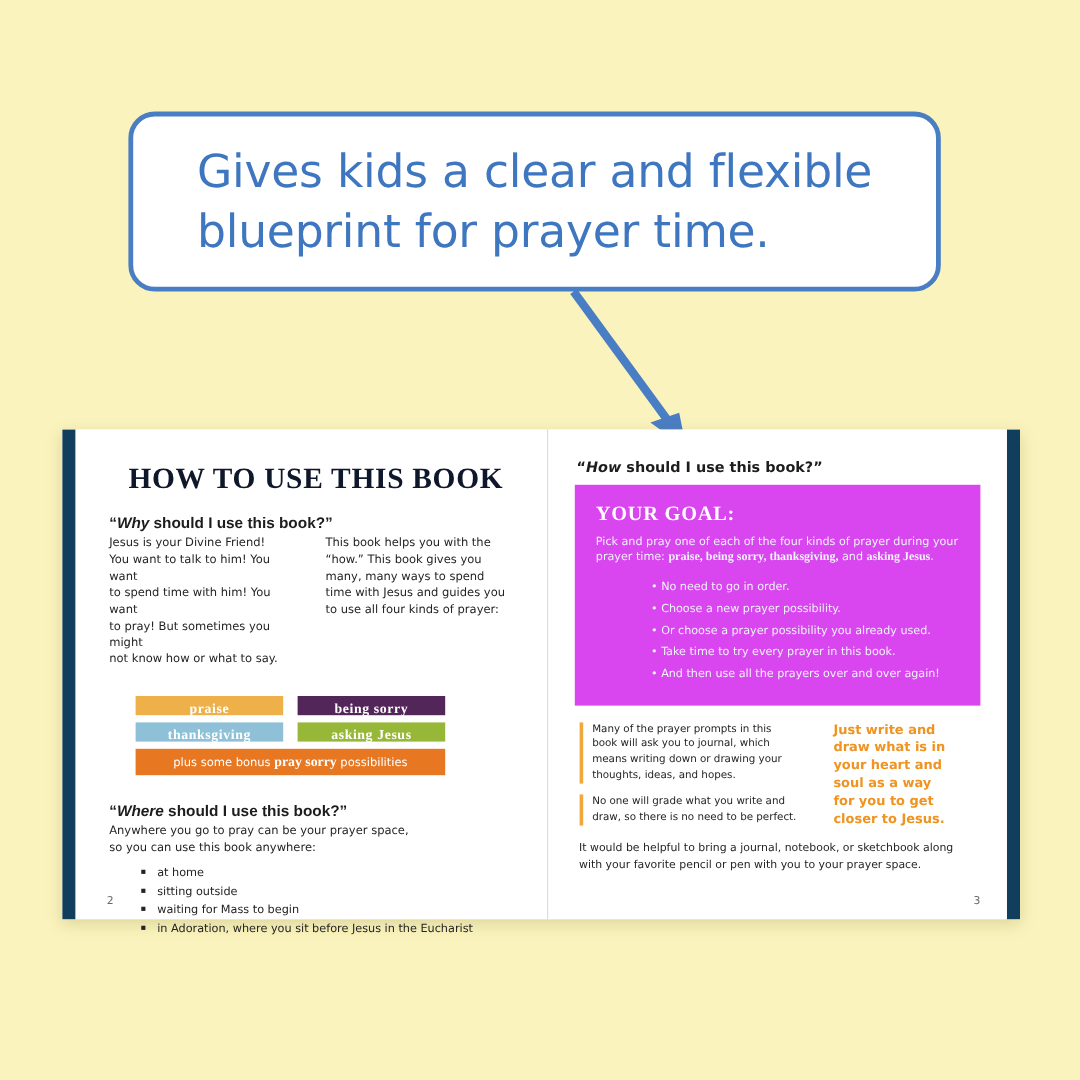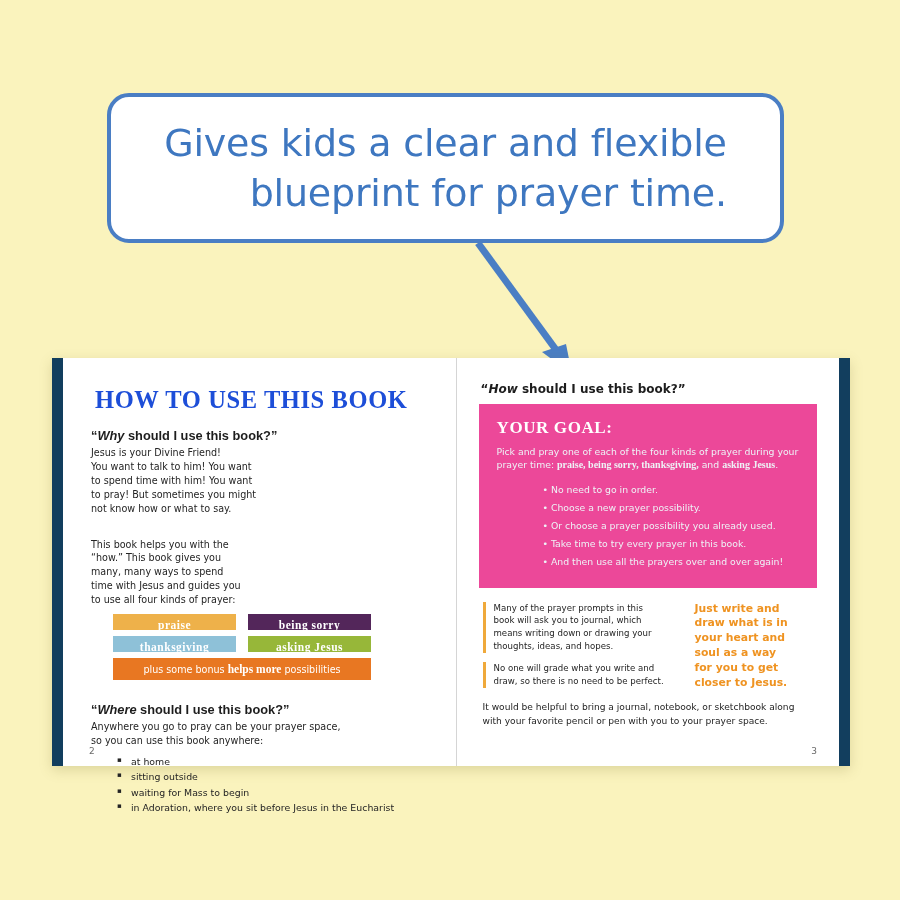--- a/index.html
+++ b/index.html
@@ -29,21 +29,21 @@
     display: flex;
     align-items: center;
     justify-content: center;
   }
   #callout-text {
     color: #3e77c0;
     font-family: "DejaVu Sans", sans-serif;
     font-size: 38px;
     font-weight: 400;
     line-height: 1.32;
-    text-align: right;
+    text-align: left;
     letter-spacing: -0.2px;
     padding: 0 24px;
     white-space: pre-line;
   }
 
   
   #callout-arrow {
     position: absolute;
     left: 450px;
     top: 232px;
@@ -77,42 +77,41 @@
   .page.left {
     border-right: 1px solid #d5d5d5;
     padding: 28px 26px 0 28px;
   }
   .page.right {
     padding: 24px 22px 0 22px;
   }
 
   
   #page-title {
-    color: #1d4ed8;
+    color: #0f172a;
     font-family: "Liberation Serif", serif;
     font-weight: bold;
     font-size: 24.5px;
     letter-spacing: 0.6px;
-    margin: 0 0 14px 4px;
+    margin: 0 0 14px 16px;
   }
   .qheading {
     color: #1d1d1d;
     font-family: Liberation Sans, sans-serif;
     font-size: 12.8px;
     font-weight: bold;
     margin: 0 0 3px 0;
   }
   .qheading em {
     font-style: italic;
   }
   .two-col {
     display: flex;
     gap: 22px;
-    margin-bottom: 7px;
-    flex-direction: column;
+    margin-bottom: 23px;
   }
   .two-col .col {
     flex: 1 1 0;
     color: #242424;
     font-family: "DejaVu Sans", sans-serif;
     font-size: 9.6px;
     line-height: 1.45;
     white-space: pre-line;
   }
 
@@ -319,21 +318,21 @@
     <div id="prayer-kinds">
       <div class="bar-row">
         <div class="kind-bar" style="background: rgb(238, 177, 74);">praise</div>
         <div class="kind-bar" style="background: rgb(83, 38, 90);">being sorry</div>
       </div>
       <div class="bar-row">
         <div class="kind-bar" style="background: rgb(142, 193, 216);">thanksgiving</div>
         <div class="kind-bar" style="background: rgb(151, 183, 57);">asking Jesus</div>
       </div>
       <div id="bonus-bar" style="background: rgb(232, 119, 34);">
-        <span>plus some bonus </span><span class="strong">helps more</span><span> possibilities</span>
+        <span>plus some bonus </span><span class="strong">pray sorry</span><span> possibilities</span>
       </div>
     </div>
 
     <div id="where-block">
       <p class="qheading"><span>“</span><em>Where</em><span> should I use this book?”</span></p>
       <div id="where-intro">Anywhere you go to pray can be your prayer space,
 so you can use this book anywhere:</div>
       <ul id="where-list">
         <li>at home</li>
         <li>sitting outside</li>
@@ -342,21 +341,21 @@
       </ul>
     </div>
 
     <div class="page-num lnum">2</div>
   </div>
 
   <div class="page right">
 
     <p id="how-heading"><span>“</span><em>How</em><span> should I use this book?”</span></p>
 
-    <div id="goal-box" style="background: #ec4899;">
+    <div id="goal-box" style="background: #d946ef;">
       <div id="goal-title">YOUR GOAL:</div>
       <p id="goal-intro"><span>Pick and pray one of each of the four kinds of prayer during your prayer time: </span><span class="bold">praise, being sorry, thanksgiving,</span><span> and </span><span class="bold">asking Jesus</span><span>.</span></p>
       <ul id="goal-list">
         <li>No need to go in order.</li>
         <li>Choose a new prayer possibility.</li>
         <li>Or choose a prayer possibility you already used.</li>
         <li>Take time to try every prayer in this book.</li>
         <li>And then use all the prayers over and over again!</li>
       </ul>
     </div>

